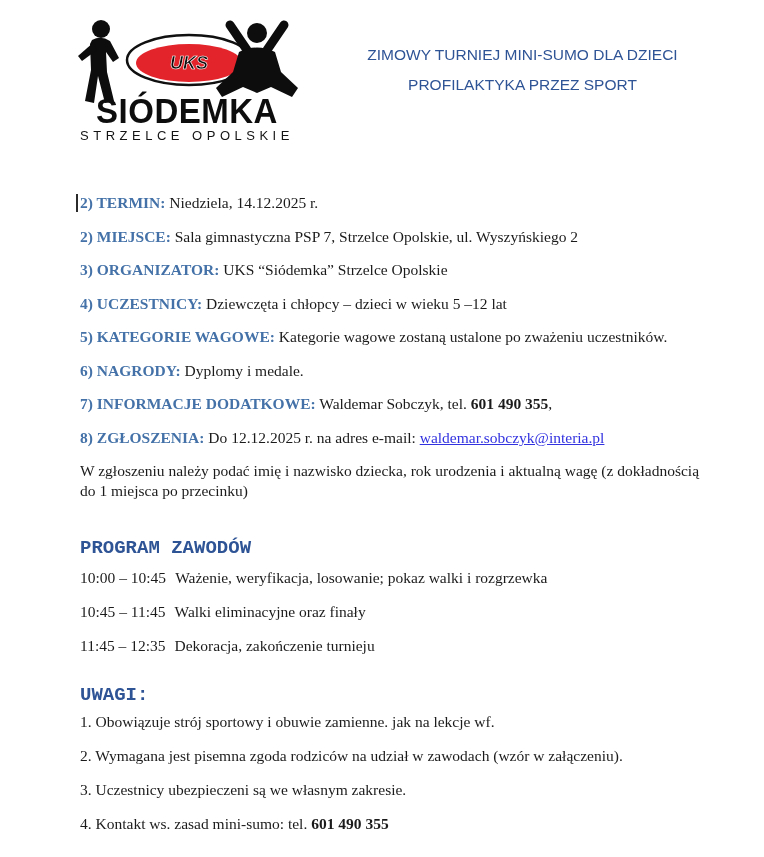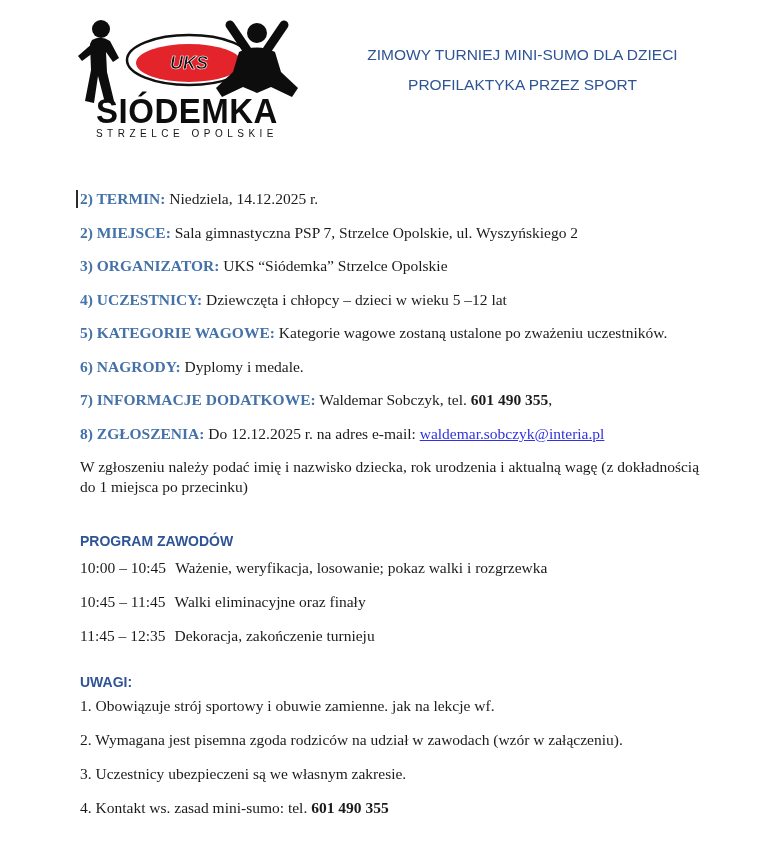--- a/index.html
+++ b/index.html
@@ -22,21 +22,21 @@
     font-weight: 900;
     font-size: 33px;
     line-height: 0.95;
     letter-spacing: 0.5px;
     color: #0d0d0d;
     margin-top: -15px;
     transform: scaleY(1.08);
   }
   .logo-sub {
     font-family: "Liberation Sans", sans-serif;
-    font-size: 10px;
+    font-size: 13px;
     letter-spacing: 4.5px;
     color: #141414;
     margin-top: 2px;
     white-space: nowrap;
   }
 
   .title-block {
     flex: 1;
     text-align: center;
     padding-top: 26px;
@@ -64,23 +64,23 @@
   .item { margin-bottom: 14.5px; line-height: 19px; }
   .item .label { font-weight: bold; color: var(--label-blue, #4472A8); }
   .email-link {
     color: var(--link-blue, #3232E0);
     text-decoration: underline;
     cursor: pointer;
   }
   .note { margin-top: 4px; line-height: 20px; }
 
   .section-heading {
-    font-family: Liberation Sans, sans-serif;
+    font-family: Liberation Mono, monospace;
     font-weight: bold;
-    font-size: 14px;
+    font-size: 19px;
     color: var(--heading-blue, #2F5496);
   }
   .program { margin-top: 36px; }
   .program .section-heading { margin-bottom: 9px; }
   .prow { margin-bottom: 15px; line-height: 19px; }
   .prow .time { margin-right: 9px; }
 
   .uwagi { margin-top: 29px; }
   .uwagi .section-heading { margin-bottom: 6px; }
   .urow { margin-bottom: 15px; line-height: 19px; }

